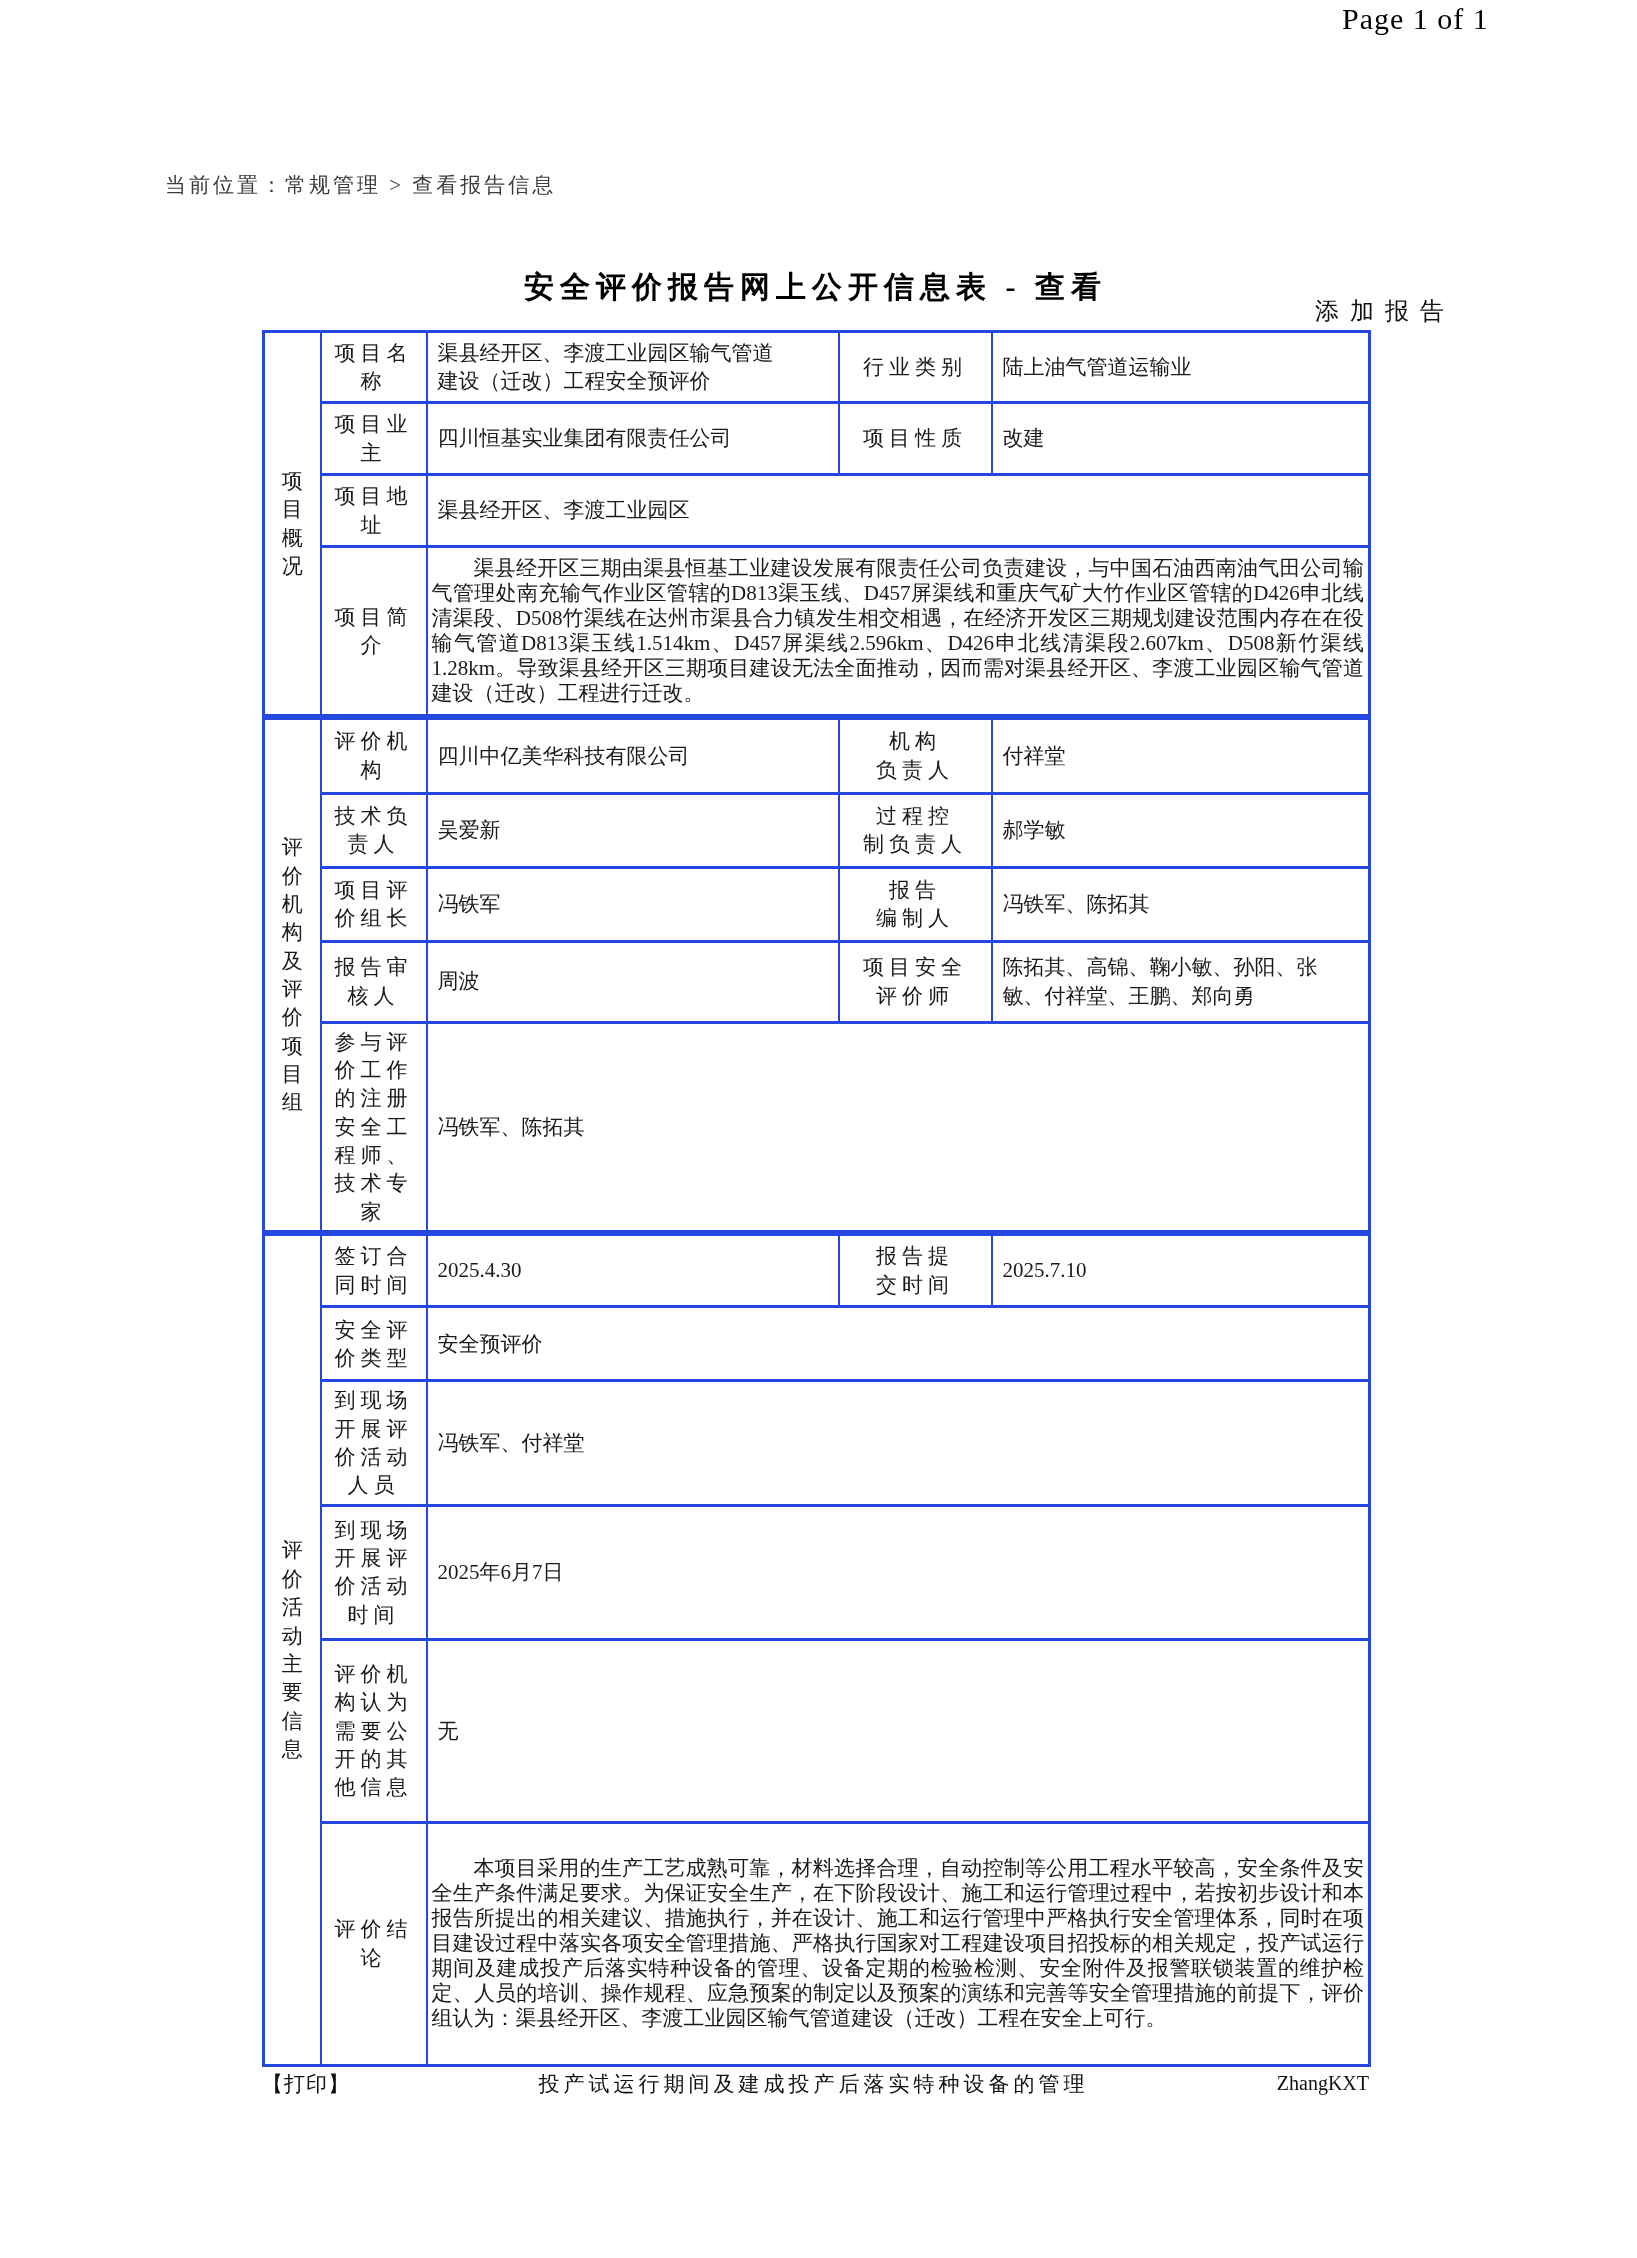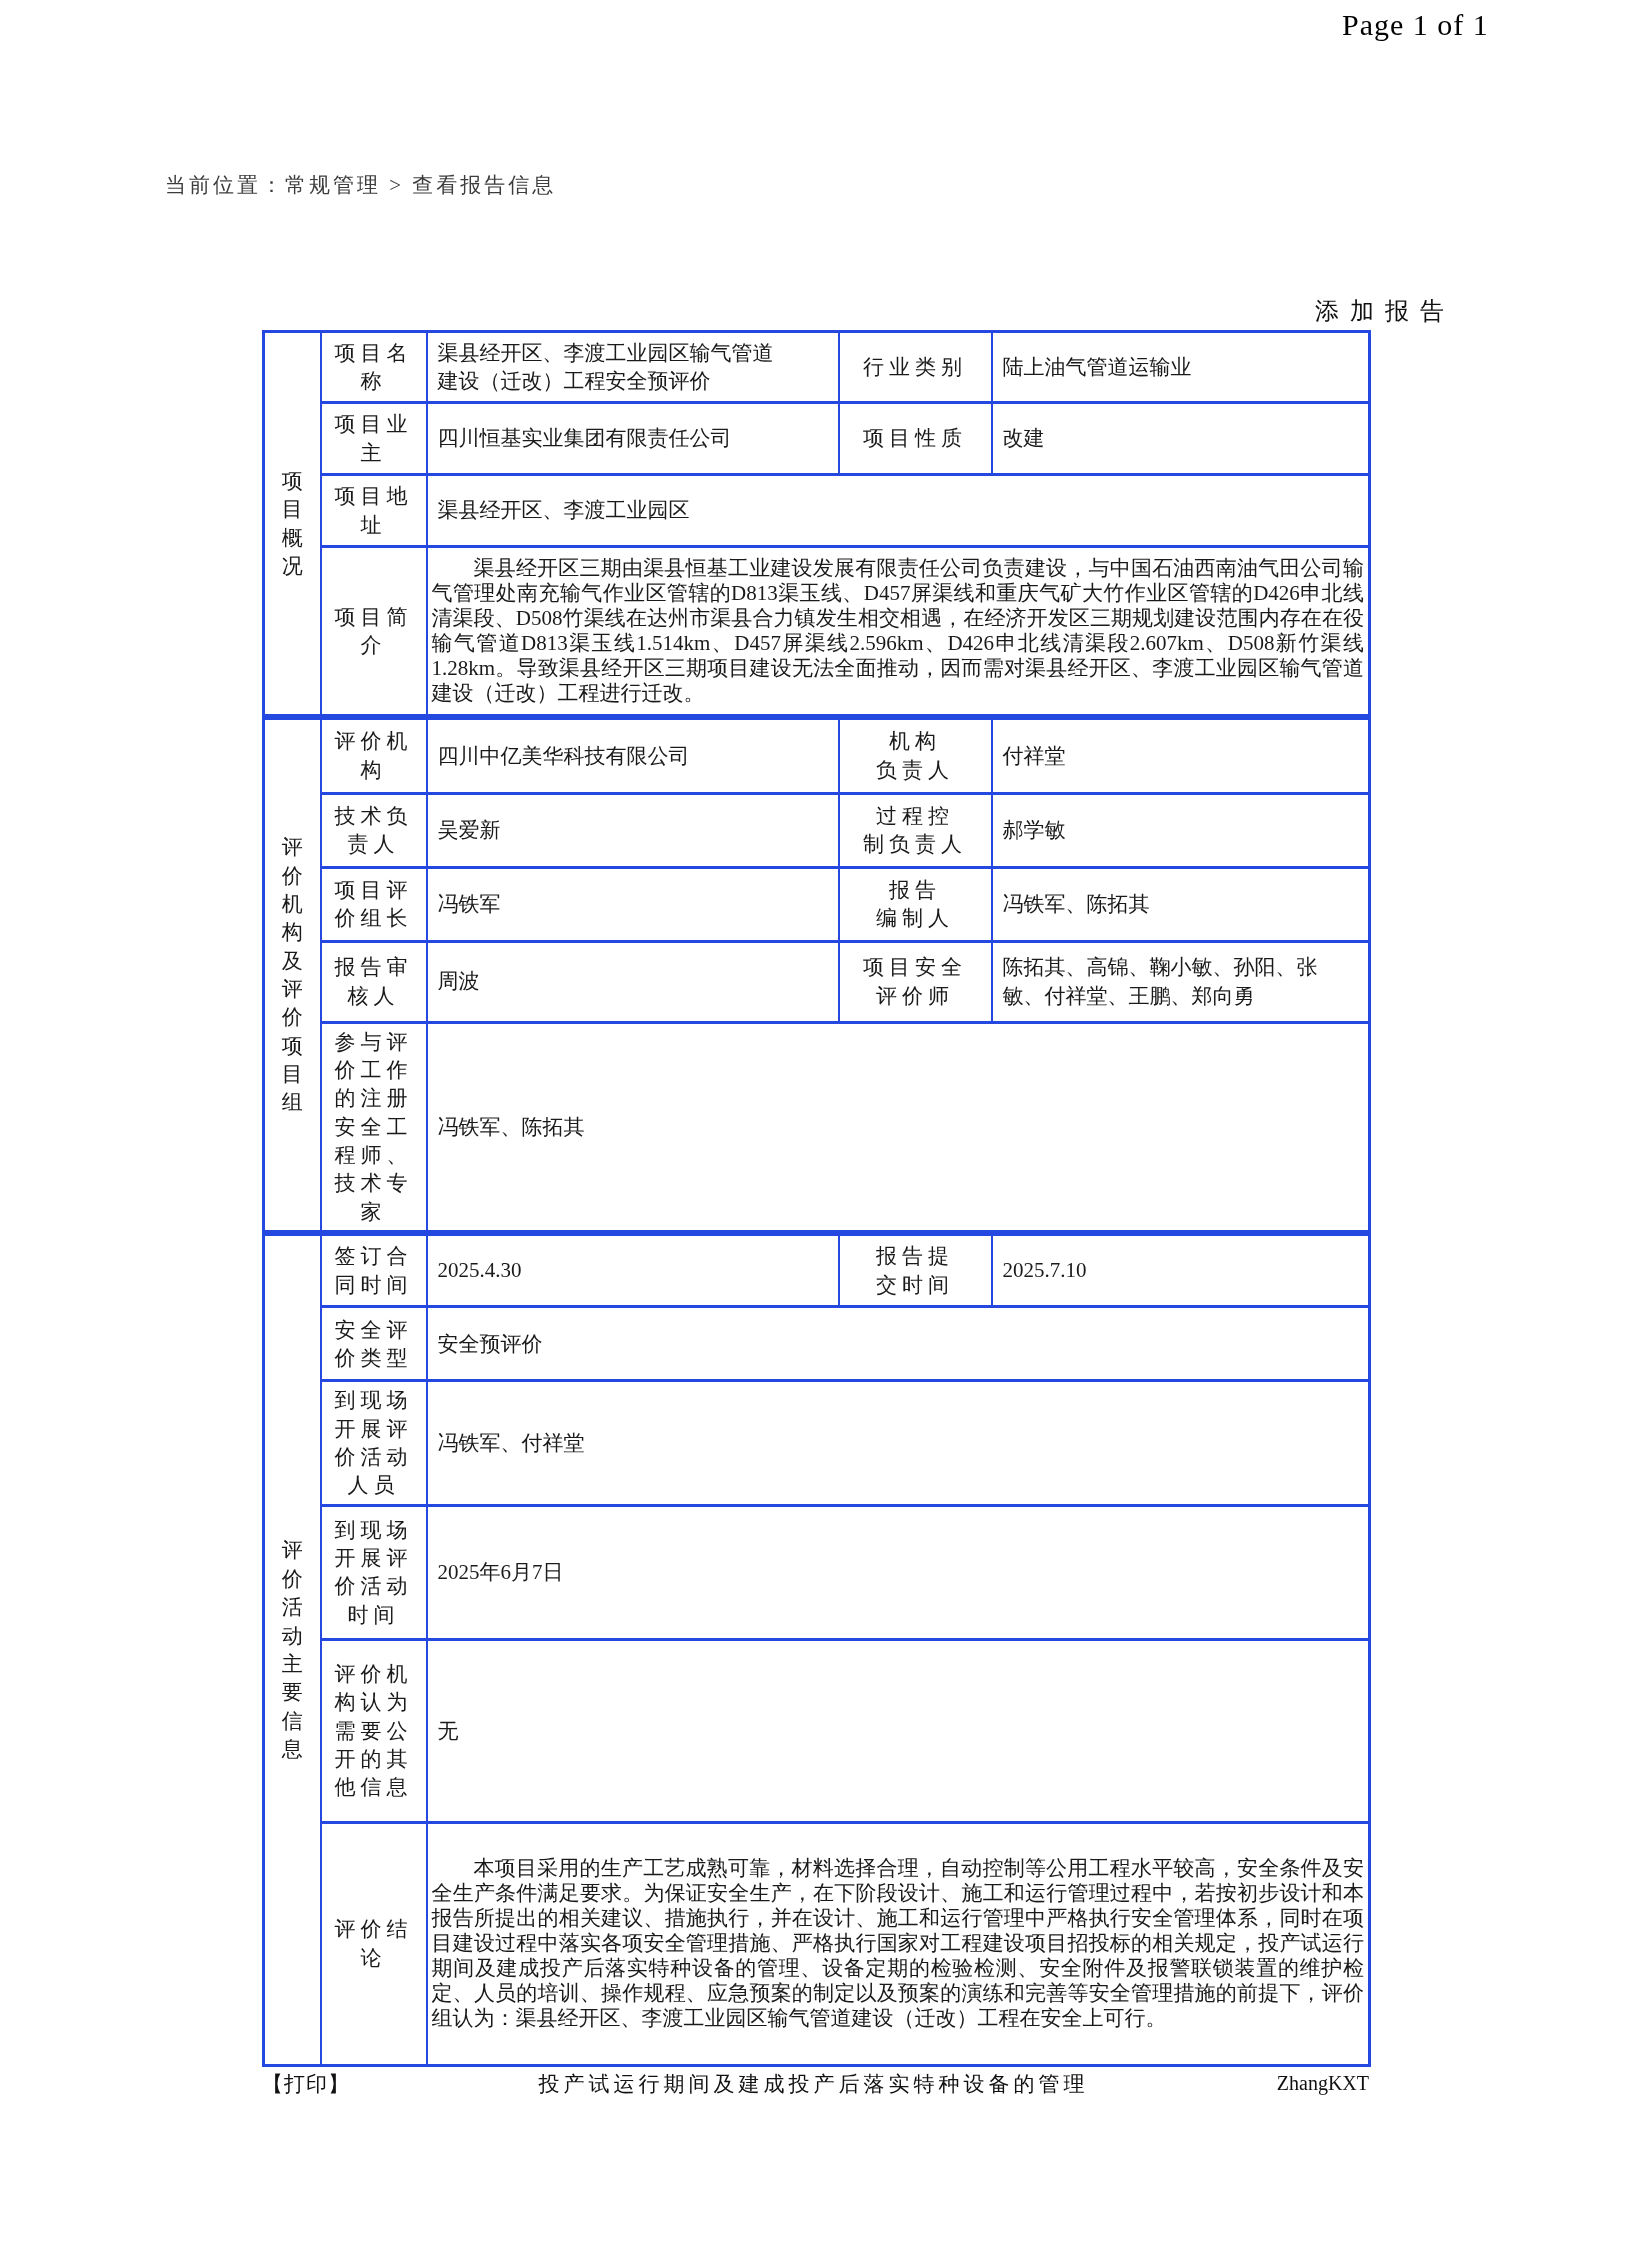--- a/index.html
+++ b/index.html
@@ -7,21 +7,21 @@
     --ink:#1a1a1a;
   }
   *{box-sizing:border-box;}
   html,body{margin:0;padding:0;}
   body{
     width:1638px;height:2258px;position:relative;
     background:#ffffff;color:var(--ink);
     font-family:"Liberation Serif","DejaVu Serif",serif;
   }
   .page-number{
-    position:absolute;top:8px;left:1342px;
+    position:absolute;top:2px;left:1342px;
     font-size:30px;letter-spacing:1px;color:#000;
   }
   .breadcrumb{
     position:absolute;top:171px;left:165px;
     font-size:21px;letter-spacing:3px;color:#3c3c3c;
   }
   .content{
     position:absolute;left:262px;top:330px;width:1107px;
   }
   .doc-title{
@@ -70,20 +70,21 @@
   .footer .gen-text{flex:1 1 auto;text-align:center;letter-spacing:4px;}
   .footer .user-name{flex:0 0 auto;font-size:20px;}
 </style>
 </head>
 <body>
 
 <div class="page-number">Page 1 of 1</div>
 <div class="breadcrumb">当前位置：常规管理 &gt; 查看报告信息</div>
 
 <div class="content">
+  <div class="doc-title">安全评价报告网上公开信息表 - 查看</div>
   <div class="add-report">添加报告</div>
 
   <table class="report">
     <colgroup>
       <col style="width:57px">
         <col style="width:106px">
         <col style="width:412px">
         <col style="width:153px">
         <col style="width:378px">
     </colgroup>

